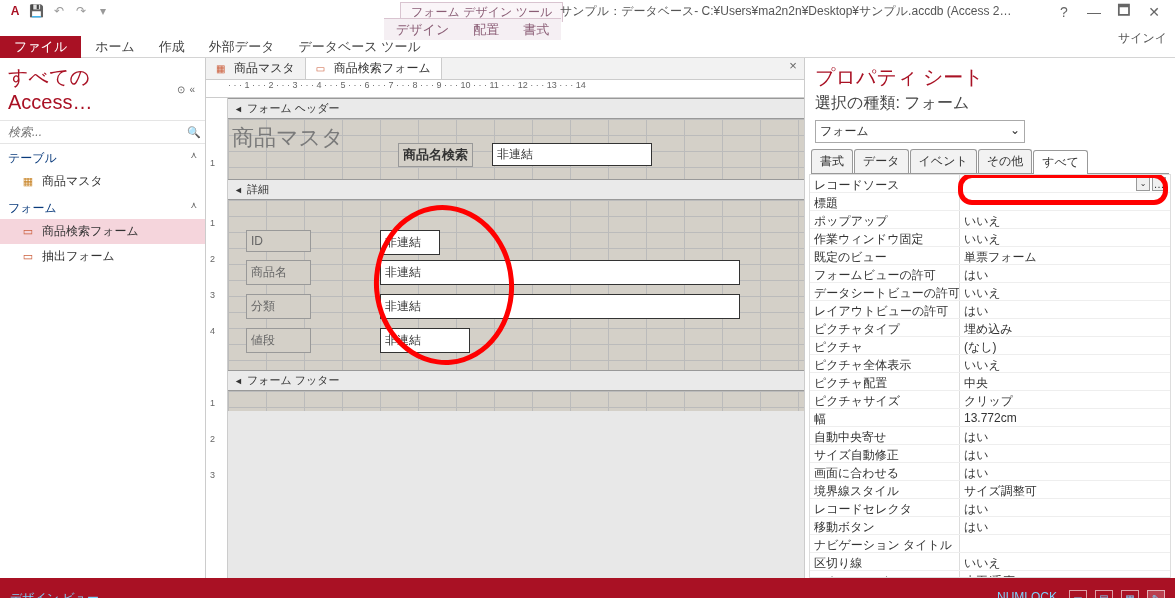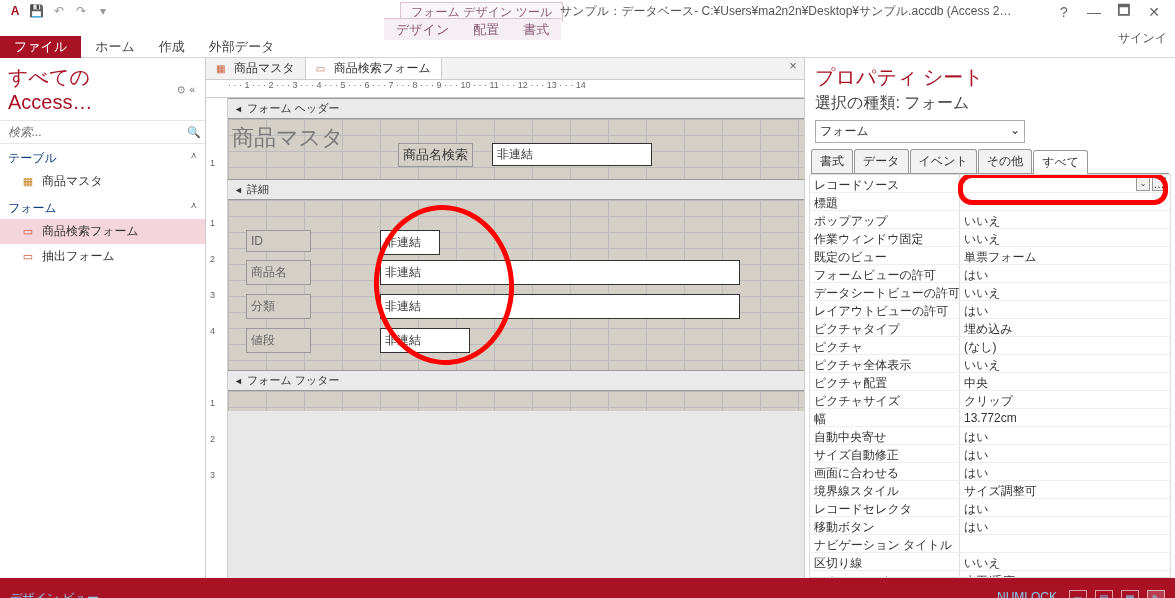--- a/index.html
+++ b/index.html
@@ -47,21 +47,21 @@
 .form-canvas{flex:1;overflow:hidden;background:#fff;position:relative}
 .section-header{background:#eaeaea;border-top:1px solid #999;border-bottom:1px solid #999;padding:2px 6px;font-size:11px;color:#333;display:flex;align-items:center}
 .sec-arrow{margin-right:4px;font-size:9px}
 .section-body{background:#d4d0c8;position:relative}
 .grid-bg{background-image:linear-gradient(#bbb 1px,transparent 1px),linear-gradient(90deg,#bbb 1px,transparent 1px);background-size:38px 16px}
 .form-header-body{height:60px}
 .detail-body{height:170px;position:relative}
 .form-footer-body{height:20px}
 .form-blank{height:180px;background:#e8e8e8}
 .form-title-label{position:absolute;left:4px;top:4px;font-size:22px;color:#7a7a7a;font-family:"Yu Gothic",sans-serif}
-.search-label{position:absolute;left:170px;top:24px;background:#d4d0c8;border:1px solid #999;padding:2px 4px;font-size:13px;color:#333;font-weight:normal}
+.search-label{position:absolute;left:170px;top:24px;background:#d4d0c8;border:1px solid #999;padding:2px 4px;font-size:13px;color:#333;font-weight:bold}
 .search-box{position:absolute;left:264px;top:24px;background:#fff;border:1px solid #333;padding:2px 4px;font-size:12px;width:160px}
 .detail-label{position:absolute;background:#d4d0c8;border:1px solid #999;padding:3px 4px;font-size:12px;color:#666;width:65px}
 .detail-box{position:absolute;background:#fff;border:1px solid #333;padding:3px 4px;font-size:12px;color:#333}
 .prop-sheet{width:370px;display:flex;flex-direction:column;background:#fff;font-size:12px}
 .prop-title{color:#a91124;font-size:20px;padding:6px 10px 0}
 .prop-subtitle{padding:2px 10px 6px;color:#444;font-size:16px}
 .prop-type-select{margin:0 10px 6px;border:1px solid #aaa;background:#fff;padding:2px 4px;display:flex;justify-content:space-between;width:210px;cursor:pointer}
 .prop-tabs{display:flex;margin:0 6px;border-bottom:1px solid #999}
 .prop-tab{border:1px solid #999;border-bottom:none;padding:3px 8px;margin-right:1px;background:#f2f2f2;cursor:pointer;font-size:12px;border-radius:3px 3px 0 0}
 .prop-tab.active{background:#fff;position:relative;top:1px}
@@ -89,20 +89,21 @@
     <div class="qa-btn">💾</div>
     <div class="qa-btn dis">↶</div>
     <div class="qa-btn dis">↷</div>
     <div class="qa-btn dis">▾</div>
   </div>
   <div class="ribbon-tabs">
     <div class="file-tab">ファイル</div>
     <div class="rtab">ホーム</div>
     <div class="rtab">作成</div>
     <div class="rtab">外部データ</div>
+    <div class="rtab">データベース ツール</div>
   </div>
   <div class="tool-group-label">フォーム デザイン ツール</div>
   <div class="tool-tabs">
     <div class="tool-tab">デザイン</div>
     <div class="tool-tab">配置</div>
     <div class="tool-tab">書式</div>
   </div>
   <div class="title-text">サンプル：データベース- C:¥Users¥ma2n2n¥Desktop¥サンプル.accdb (Access 2007 ～ 201…</div>
   <div class="win-controls">
     <div class="win-btn">?</div>

